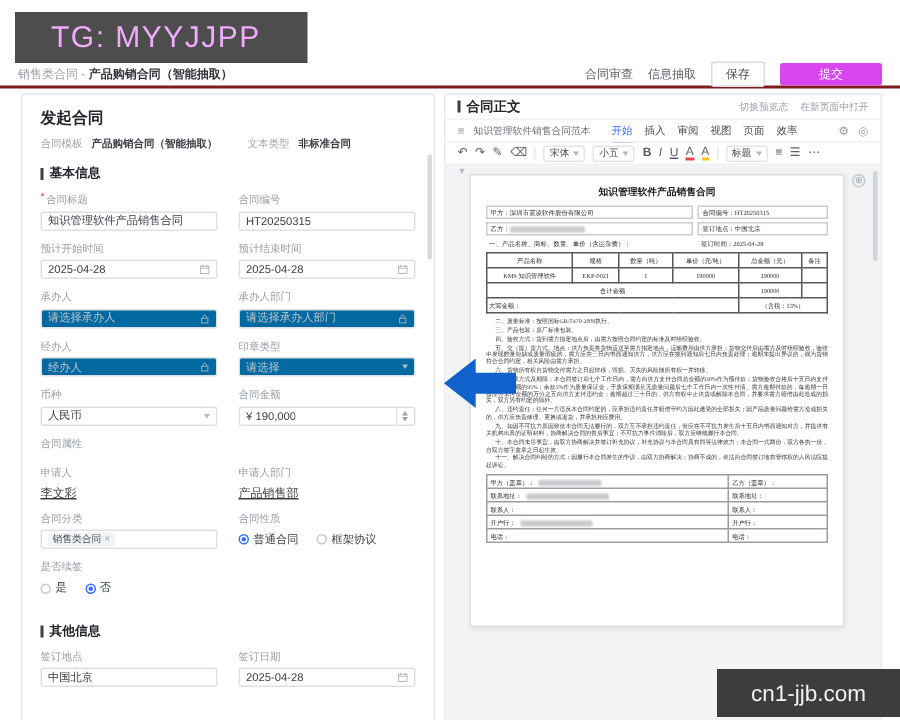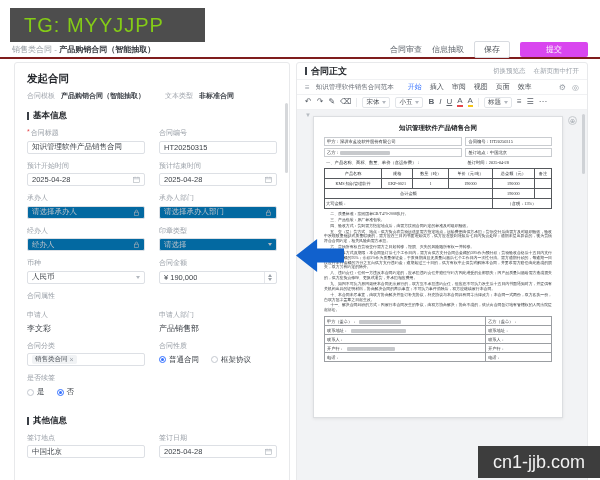--- a/index.html
+++ b/index.html
@@ -2,24 +2,24 @@
 <html><head>
 <meta charset="utf-8">
 <style>
   * { margin:0; padding:0; box-sizing:border-box; }
   html,body { width:600px; height:480px; overflow:hidden; background:#fff;
     font-family:"Liberation Sans","DejaVu Sans",sans-serif; }
   #app { position:relative; width:600px; height:480px; background:#fff; }
 
   
   .wm-top { position:absolute; left:10px; top:8px; width:195px; height:34px;
-    background:#4d4d4d; color:#84cc16; font-size:20px; display:flex; align-items:center;
-    padding-left:14px; letter-spacing:1px; z-index:50; }
+    background:#4d4d4d; color:#f0abfc; font-size:20px; display:flex; align-items:center;
+    padding-left:24px; letter-spacing:1px; z-index:50; }
   .wm-bottom { position:absolute; right:0; top:446px; width:122px; height:32px;
-    background:#3d3d3d; color:#f2f2f2; font-size:18px; display:flex; align-items:center;
+    background:#3d3d3d; color:#f2f2f2; font-size:15px; display:flex; align-items:center;
     justify-content:center; z-index:50; }
   .arrow-wm { position:absolute; left:296px; top:239px; width:48px; height:33px;
     background:#1161cd; z-index:40;
     clip-path:polygon(0% 50%, 44% 0%, 44% 29%, 100% 29%, 100% 71%, 44% 71%, 44% 100%); }
 
   
   .topbar { position:absolute; left:0; top:42px; width:600px; height:17px;
     display:flex; align-items:center; justify-content:space-between;
     padding:0 12px; border-bottom:2px solid #7f1d1d; }
   .crumb { font-size:8px; color:#9aa0a6; white-space:nowrap; }
@@ -53,21 +53,21 @@
   .inp.dis { background:#0369a1; }
   .ph { color:#bfc4cb; }
   .ic { width:7px; height:7px; flex:none; }
   .caret { width:0; height:0; border-left:2.5px solid transparent; border-right:2.5px solid transparent;
     border-top:3px solid #b3b8bf; flex:none; }
   .stp { display:flex; flex-direction:column; gap:1px; align-items:center; border-left:1px solid #e4e6ea;
     padding-left:3px; height:100%; justify-content:center; }
   .stp i { width:0; height:0; border-left:2.5px solid transparent; border-right:2.5px solid transparent; }
   .stp .up { border-bottom:3px solid #9ba1a8; }
   .stp .dn { border-top:3px solid #9ba1a8; }
-  .plain { font-size:8px; color:#3a3f45; margin-top:1px; }
+  .plain { font-size:8px; color:#3a3f45; margin-top:1px;text-decoration:underline; }
   .chipbox { position:relative; }
   .chip { display:inline-flex; align-items:center; gap:2px; background:#f1f3f5; border-radius:2px;
     padding:0 3px; font-size:6.5px; color:#4a4f55; height:9px; }
   .chip .x { color:#9aa0a8; font-size:7px; }
   .rgroup { display:flex; gap:12px; align-items:center; height:13px; }
   .ropt { display:flex; align-items:center; gap:3px; font-size:7.5px; color:#3a3f45; }
   .rd { width:7px; height:7px; border:1px solid #c3c8cf; border-radius:50%; background:#fff;
     display:flex; align-items:center; justify-content:center; }
   .rd.on { border-color:#3370ff; }
   .rd.on .dot { width:3px; height:3px; border-radius:50%; background:#3370ff; }

